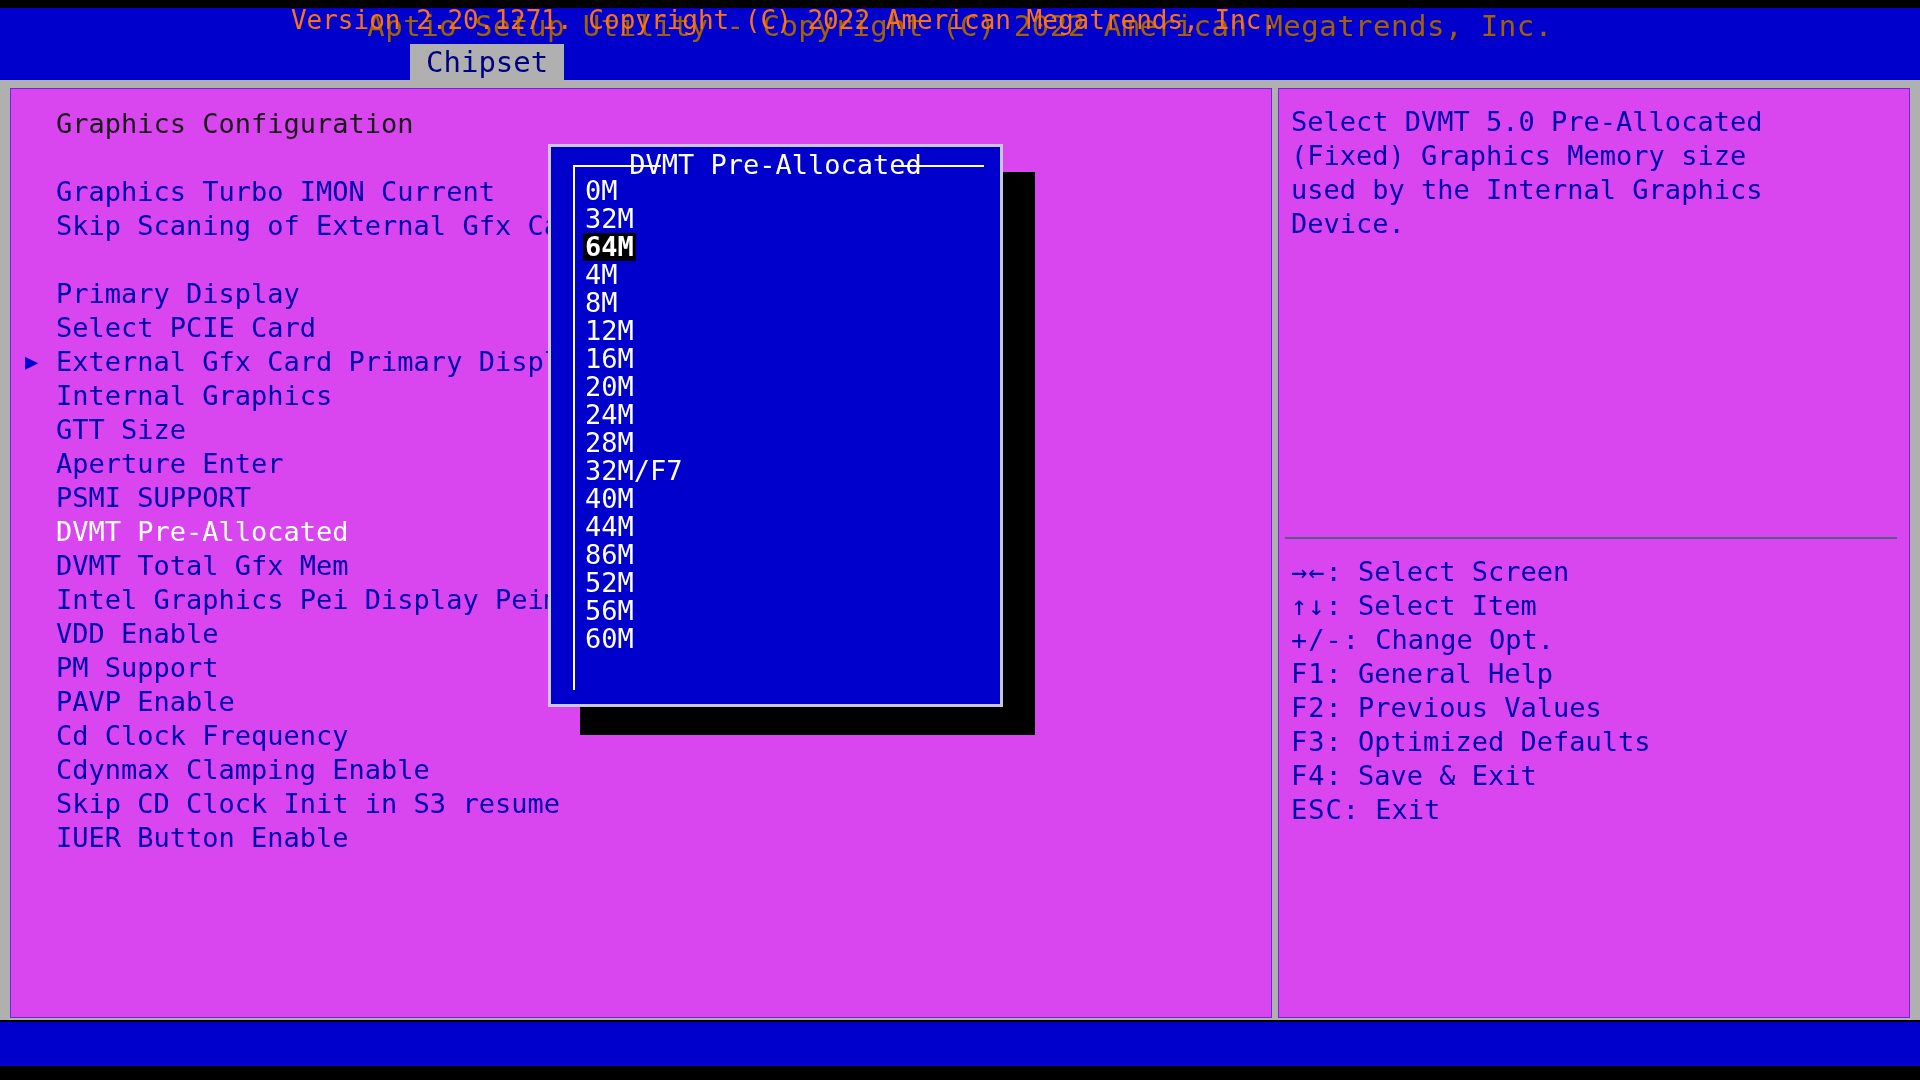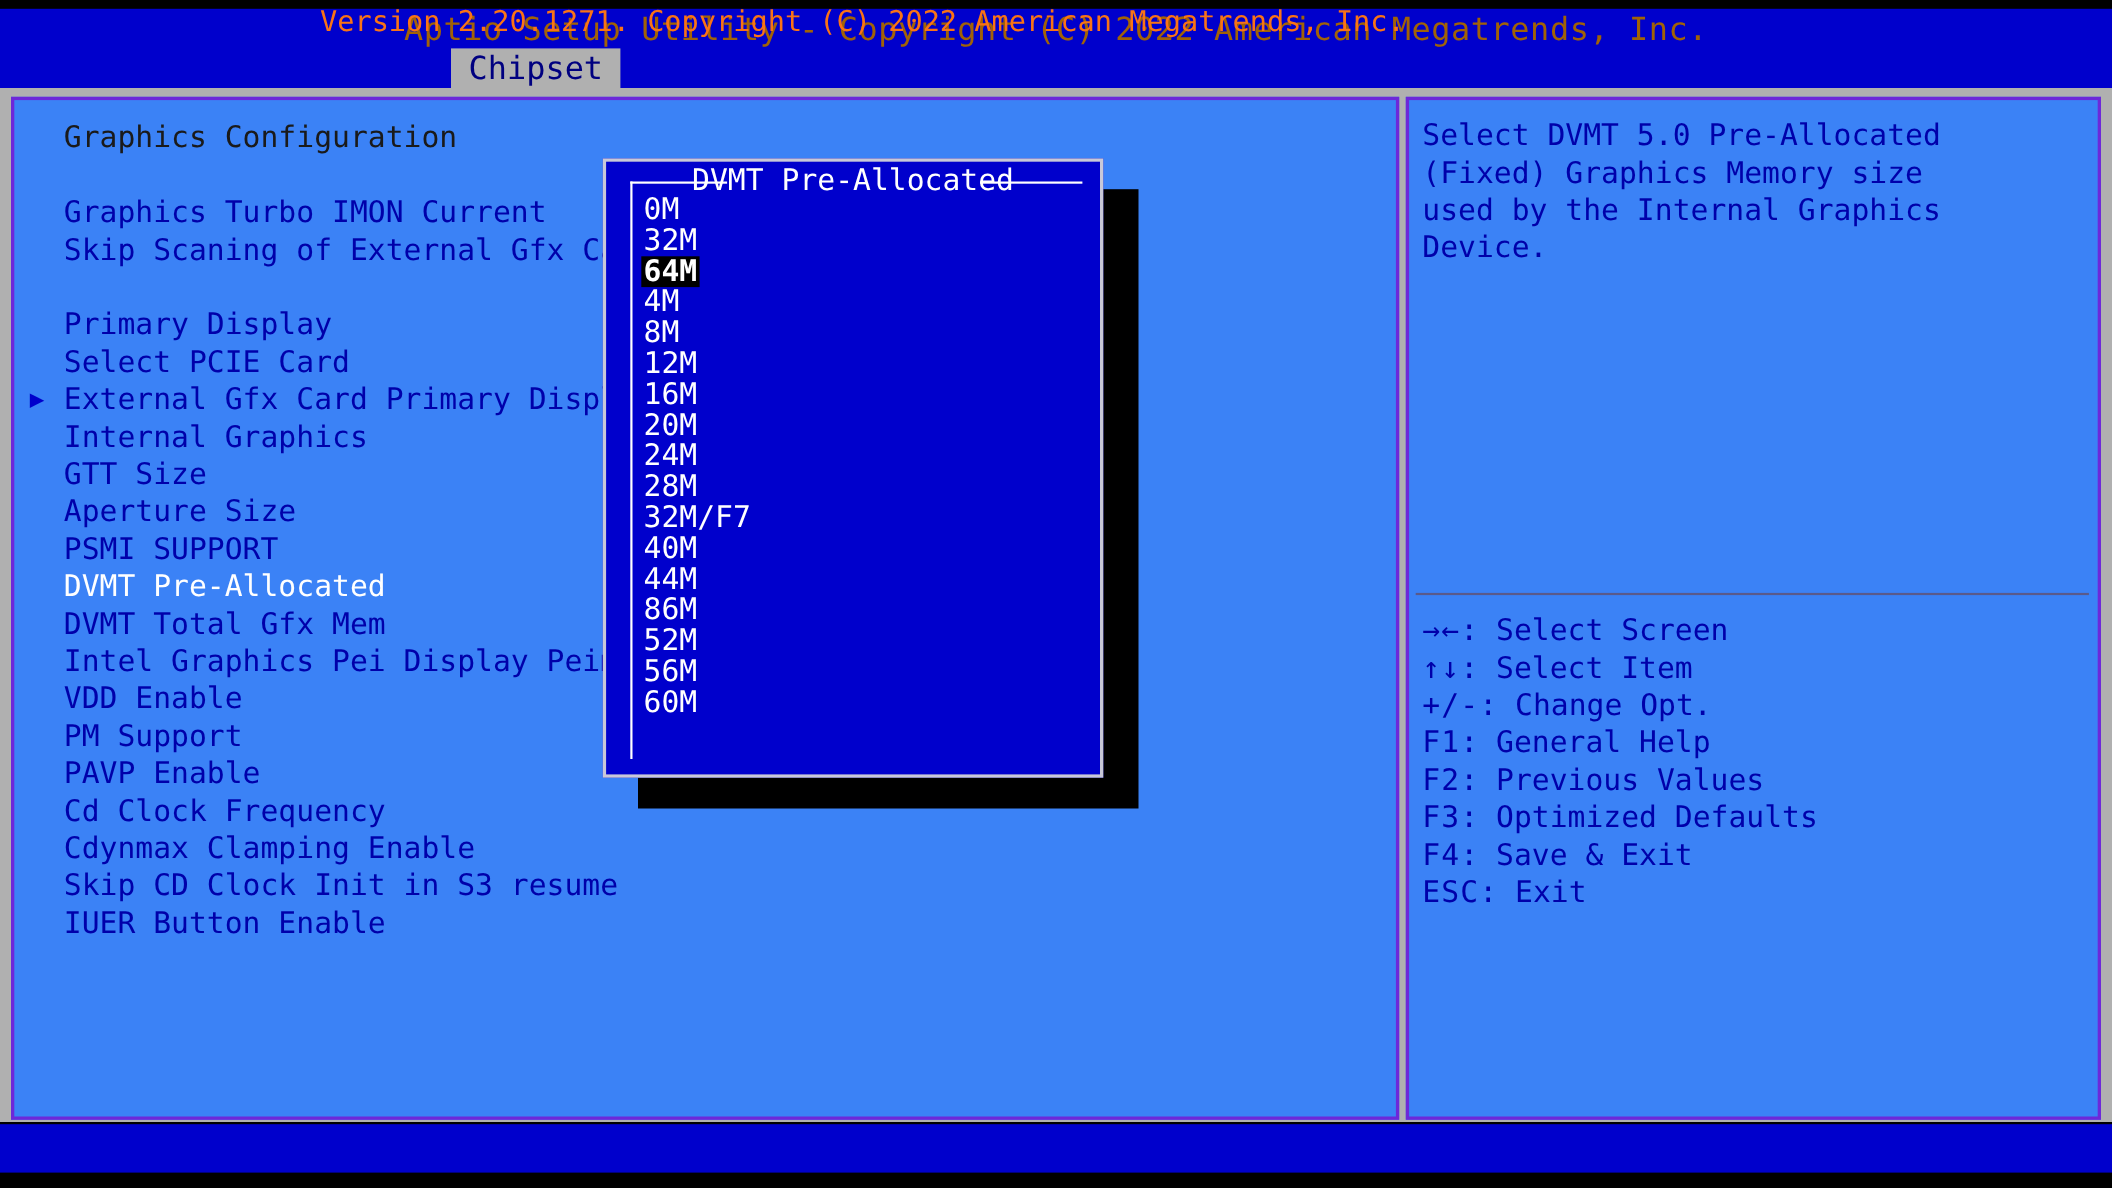--- a/index.html
+++ b/index.html
@@ -53,22 +53,22 @@
   .body-bg {
     position: absolute;
     left: 0; top: 80px;
     width: 1920px; height: 940px;
     background: #b0b0b0;
   }
 
   
   .panel {
     position: absolute;
-    background: #3b82f6;
-    border: 3px solid #6d28d9;
+    background: #d946ef;
+    border: 1px solid #6d28d9;
     box-sizing: border-box;
   }
   #left-panel {
     left: 10px; top: 88px;
     width: 1262px; height: 930px;
   }
   #right-panel {
     left: 1278px; top: 88px;
     width: 632px; height: 930px;
   }
@@ -228,21 +228,21 @@
         <div class="menu-row heading"><span>Graphics Configuration</span></div>
         <div class="menu-row spacer"><span> </span></div>
         <div class="menu-row "><span>Graphics Turbo IMON Current</span></div>
         <div class="menu-row "><span>Skip Scaning of External Gfx Card</span></div>
         <div class="menu-row spacer"><span> </span></div>
         <div class="menu-row "><span>Primary Display</span></div>
         <div class="menu-row "><span>Select PCIE Card</span></div>
         <div class="menu-row "><span class="menu-arrow">▶</span><span>External Gfx Card Primary Display</span></div>
         <div class="menu-row "><span>Internal Graphics</span></div>
         <div class="menu-row "><span>GTT Size</span></div>
-        <div class="menu-row "><span>Aperture Size</span></div>
+        <div class="menu-row "><span>Aperture Enter</span></div>
         <div class="menu-row "><span>PSMI SUPPORT</span></div>
         <div class="menu-row selected"><span>DVMT Pre-Allocated</span></div>
         <div class="menu-row "><span>DVMT Total Gfx Mem</span></div>
         <div class="menu-row "><span>Intel Graphics Pei Display Peim</span></div>
         <div class="menu-row "><span>VDD Enable</span></div>
         <div class="menu-row "><span>PM Support</span></div>
         <div class="menu-row "><span>PAVP Enable</span></div>
         <div class="menu-row "><span>Cd Clock Frequency</span></div>
         <div class="menu-row "><span>Cdynmax Clamping Enable</span></div>
         <div class="menu-row "><span>Skip CD Clock Init in S3 resume</span></div>

